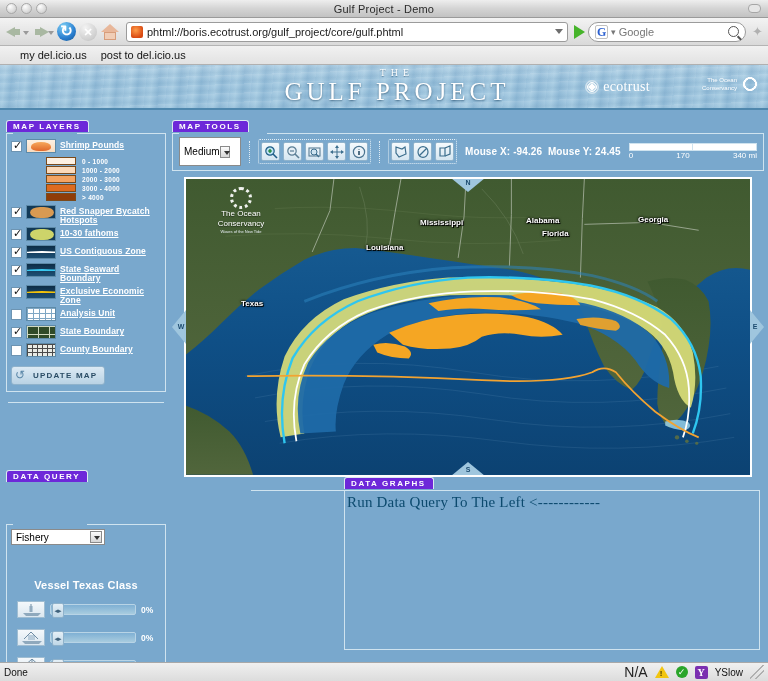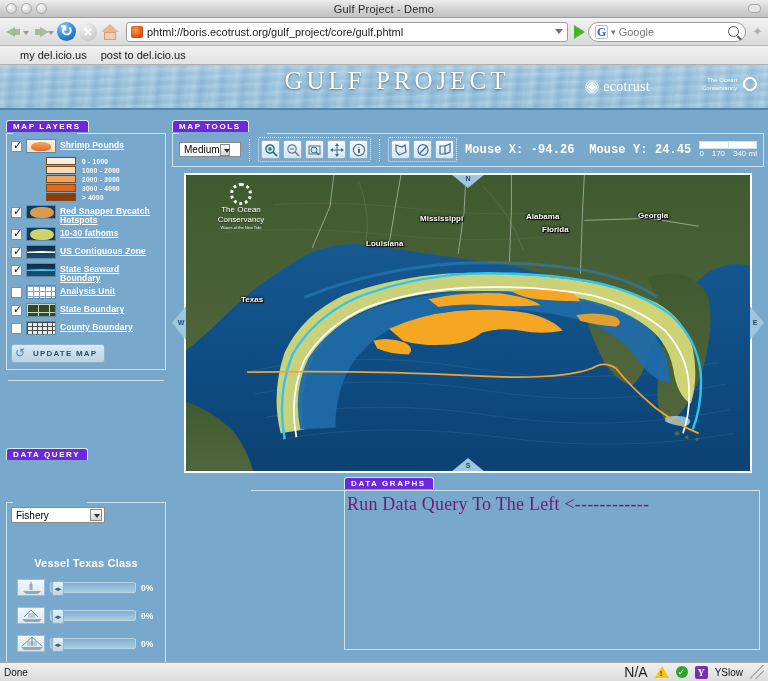--- a/index.html
+++ b/index.html
@@ -230,31 +230,31 @@
     background: linear-gradient(to bottom,#e4eff6,#bfd7e7); border: 1px solid #8fb2cb; border-radius: 2px;
     font-size: 7px; color: #40637d; text-align: center; line-height: 13px; cursor: pointer; }
   .pct { font-size: 8.5px; font-weight: bold; color: #ffffff; width: 20px; }
 
   
   .right-col { position: absolute; left: 172px; top: 5px; right: 4px; }
   .tools-box { border: 1px solid #cfe3ef; border-top: none; padding: 4px 6px; position: relative;
     display: flex; align-items: center; gap: 8px; }
   .tools-box::before { content:""; position:absolute; left:0; top:0; width:6px; height:1px; background:#cfe3ef; }
   .tools-box::after { content:""; position:absolute; right:0; top:0; width:496px; height:1px; background:#cfe3ef; }
-  .sel-med { width: 62px; height: 15px; background: #fff; border: 1px solid #8a8a8a;
+  .sel-med { width: 62px; height: 29px; background: #fff; border: 1px solid #8a8a8a;
     display: flex; align-items: center; justify-content: space-between; padding: 0 10px 0 4px;
     font-size: 10px; color: #000; cursor: pointer; }
   .dotted { width: 1px; height: 22px; border-left: 1px dotted #e2eef6; }
   .tool-grp { display: flex; gap: 3px; border: 1px dotted #e2eef6; padding: 2px; border-radius: 2px; }
   .tool {
     width: 19px; height: 19px; border: 1px solid #8fb2cb; border-radius: 2px;
     background: linear-gradient(to bottom,#f5fafd,#d5e6f1);
     display: flex; align-items: center; justify-content: center; cursor: pointer;
   }
-  .mouse-coords { font-size: 12px; font-weight: bold; color: #ffffff; letter-spacing: .1px; white-space: nowrap; font-family: Liberation Mono, monospace; }
+  .mouse-coords { font-size: 10px; font-weight: bold; color: #ffffff; letter-spacing: .1px; white-space: nowrap; }
   .scalewrap { margin-left: auto; width: 200px; }
   .scalebar { height: 8px; border: 1px solid #cfe3ef; background: #fff; display: flex; }
   .scalebar i { flex: 1; }
   .scalebar i:first-child { background: #fff; }
   .scalebar i:last-child { background: #fff; border-left: 1px solid #cfe3ef; }
   .scale-labels { display: flex; justify-content: space-between; font-size: 8px; color: #ffffff; margin-top: 0px; }
 
   
   .map-wrap { position: relative; margin-top: 6px; padding: 0 12px; }
   .map-frame { border: 2px solid #ffffff; position: relative; height: 300px; overflow: hidden; }
@@ -279,21 +279,21 @@
 
   .state-lbl { position: absolute; z-index: 4; font-size: 8px; font-weight: bold; color: #ffffff;
     text-shadow: 0 0 2px #000, 0 0 3px #000, 1px 1px 0 #000; white-space: nowrap; }
 
   
   .dg-wrap { position: absolute; left: 172px; top: 357px; right: 4px; }
   .dg-box { border: 1px solid #cfe3ef; border-top: none; padding: 4px 2px 10px 2px; position: relative;
      min-height: 160px; }
   .dg-box::before { content:""; position:absolute; left:0; top:0; width:6px; height:1px; background:#cfe3ef; }
   .dg-box::after { content:""; position:absolute; right:0; top:0; width:508px; height:1px; background:#cfe3ef; }
-  .dg-text { font-family: "Liberation Serif", serif; font-size: 18px; color: #701a75; letter-spacing: .2px; }
+  .dg-text { font-family: "Liberation Serif", serif; font-size: 15px; color: #0c4a6e; letter-spacing: .2px; }
 
   
   .statusbar {
     position: absolute; left: 0; right: 0; bottom: 0; height: 19px;
     background: linear-gradient(to bottom,#f0f0f0,#dcdcdc);
     border-top: 1px solid #a8a8a8;
     display: flex; align-items: center; padding: 0 4px; gap: 7px;
   }
   .status-text { font-size: 10px; color: #111; flex: 1; }
   .st-na { font-size: 14px; color: #222; }
@@ -358,20 +358,21 @@
 
   <div class="bookmarks">
     <span class="bm-item">my del.icio.us</span>
     <span class="bm-item">post to del.icio.us</span>
   </div>
 
   <div class="page">
 
     <div class="banner">
       <div class="brand">
+        <div class="brand-the">THE</div>
         <div class="brand-main">GULF PROJECT</div>
       </div>
       <div class="eco">
         <span class="eco-mark"></span>
         <span class="eco-text">ecotrust</span>
       </div>
       <div class="toc">
         <span class="toc-txt">
           <span>The Ocean</span><br>
           <span>Conservancy</span>
@@ -433,20 +434,27 @@
                 <i></i>
               </span>
             <span class="layer-label">US Contiguous Zone</span>
           </div>
           <div class="layer-row">
             <span class="chk on"></span>
             <span class="swatch sw-line">
                 <i></i>
               </span>
             <span class="layer-label">State Seaward Boundary</span>
+          </div>
+          <div class="layer-row">
+            <span class="chk on"></span>
+            <span class="swatch sw-line eez">
+                <i></i>
+              </span>
+            <span class="layer-label">Exclusive Economic Zone</span>
           </div>
           <div class="layer-row">
             <span class="chk"></span>
             <span class="swatch sw-grid"></span>
             <span class="layer-label">Analysis Unit</span>
           </div>
           <div class="layer-row">
             <span class="chk on"></span>
             <span class="swatch sw-state"></span>
             <span class="layer-label">State Boundary</span>

